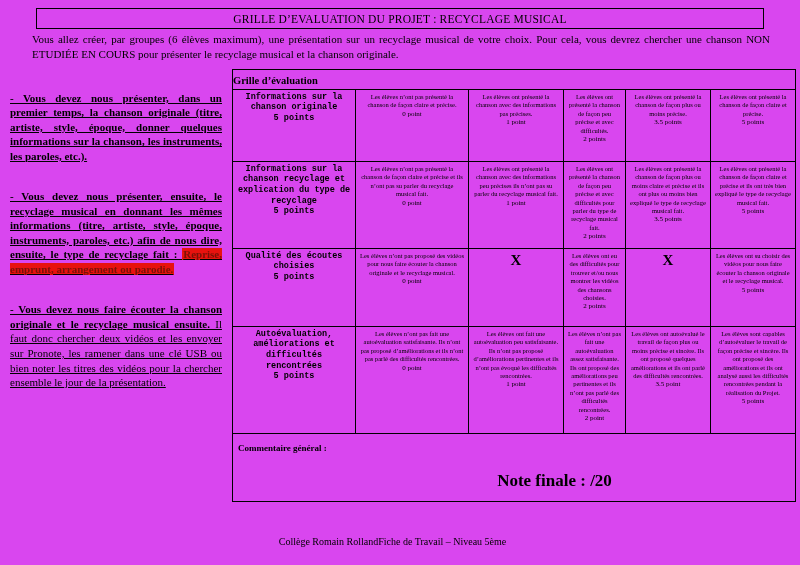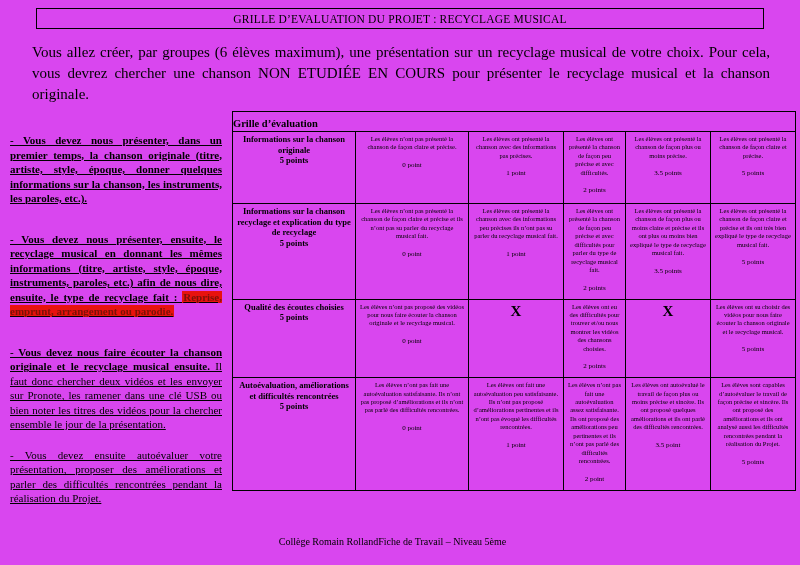--- a/index.html
+++ b/index.html
@@ -5,40 +5,40 @@
   * { margin:0; padding:0; box-sizing:border-box; }
   html,body { background:#ffffff; }
   .page {
     width:800px; height:565px; position:relative; background:#d946ef;
     font-family:"Liberation Serif", serif; color:#000; overflow:hidden;
   }
   .title-box {
     margin:8px 36px 0 36px; border:1px solid #000;
     text-align:center; padding:4px 0 3px 0; font-size:11.5px; letter-spacing:.2px;
   }
-  .intro { margin:13px 30px 0 32px; font-size:15px; line-height:1.4; text-align:justify; }
+  .intro { margin:3px 30px 0 32px; font-size:11px; line-height:1.4; text-align:justify; }
   .content { display:flex; margin:6px 0 0 8px; align-items:flex-start; }
   .left-col {
     width:224px; padding:22px 10px 0 2px; font-size:11px; line-height:1.32;
     text-align:justify;
   }
   .left-col p { margin-bottom:26px;text-decoration:underline; }
   .bold { font-weight:bold; }
   .highlight { font-weight:bold; padding:0 1px; }
   
   table.grid { border-collapse:collapse; width:563px; table-layout:fixed; }
   table.grid td, table.grid th { border:1px solid #000; vertical-align:top; overflow:hidden; }
   tr.cap td { height:20px; text-align:left; font-weight:bold; font-size:10.5px; padding-top:3px; vertical-align:middle; }
   tr.hdr th { height:17px; font-size:9px; font-weight:bold; text-align:center; vertical-align:middle; padding:1px; }
   td.el { text-align:center; padding:2px 3px 3px 3px; }
-  td.el .el-wrap { display:flex; flex-direction:column; justify-content:space-between; height:100%; }
+  td.el .el-wrap { display:flex; flex-direction:column; justify-content:space-between; height:100%;font-family:Liberation Mono, monospace; }
   td.el .el-name { font-weight:bold; font-size:8.5px; line-height:1.25; }
   td.el .el-pts { font-weight:bold; font-size:8.5px; }
   td.cell { padding:3px 4px 3px 4px; }
-  td.cell .cell-wrap { display:flex; flex-direction:column; justify-content:space-between; align-items:center; height:100%;gap:9px; }
+  td.cell .cell-wrap { display:flex; flex-direction:column; justify-content:space-between; align-items:center; height:100%; }
   td.cell .desc { font-size:6.5px; line-height:1.3; text-align:center; }
   td.cell .score { font-size:7px; text-align:center; padding-bottom:4px; }
   td.cell.x .cell-wrap { justify-content:center; }
   td.cell .xmark { font-size:15px; font-weight:bold; text-align:center; }
   tr.r1 { height:72px; } tr.r2 { height:87px; } tr.r3 { height:78px; } tr.r4 { height:107px; }
   tr.rc td { height:68px; position:relative; padding:3px 5px; }
   .comment-label { font-weight:bold; font-size:9px; }
   .note-finale { position:absolute; left:47%; bottom:10px; font-weight:bold; font-size:17px; }
   .footer {
     position:absolute; left:0; right:0; bottom:18px;
@@ -56,21 +56,20 @@
   </div>
 
   <div class="intro">Vous allez créer, par groupes (6 élèves maximum), une présentation sur un recyclage musical de votre choix. Pour cela, vous devrez chercher une chanson NON ETUDIÉE EN COURS pour présenter le recyclage musical et la chanson originale.</div>
 
   <div class="content">
 
     <div class="left-col">
       <p class="bold">- Vous devez nous présenter, dans un premier temps, la chanson originale (titre, artiste, style, époque, donner quelques informations sur la chanson, les instruments, les paroles, etc.).</p>
       <p class="bold"><span>- Vous devez nous présenter, ensuite, le recyclage musical en donnant les mêmes informations (titre, artiste, style, époque, instruments, paroles, etc.) afin de nous dire, ensuite, le type de recyclage fait : </span><span class="highlight" style="background: rgb(232, 18, 14); color: rgb(123, 17, 7);">Reprise, emprunt, arrangement ou parodie.</span></p>
       <p style="margin-bottom:16px;"><span class="bold">- Vous devez nous faire écouter la chanson originale et le recyclage musical ensuite.</span><span> Il faut donc chercher deux vidéos et les envoyer sur Pronote, les ramener dans une clé USB ou bien noter les titres des vidéos pour la chercher ensemble le jour de la présentation.</span></p>
-      <p>- Vous devez ensuite autoévaluer votre présentation, proposer des améliorations et parler des difficultés rencontrées pendant la réalisation du Projet.</p>
     </div>
 
     <table class="grid">
       <colgroup>
         <col style="width:123px">
           <col style="width:113px">
           <col style="width:95px">
         <col style="width:62px">
           <col style="width:85px">
           <col style="width:85px">
@@ -227,20 +226,26 @@
               </div>
             </td>
         <td class="cell">
               <div class="cell-wrap">
                 <div class="desc">Les élèves sont capables d’autoévaluer le travail de façon précise et sincère. Ils ont proposé des améliorations et ils ont analysé aussi les difficultés rencontrées pendant la réalisation du Projet.</div>
                 <div class="score">5 points</div>
               </div>
             </td>
       </tr>
 
+      <tr class="rc">
+        <td colspan="6">
+          <span class="comment-label">Commentaire général :</span>
+          <div class="note-finale">Note finale : /20</div>
+        </td>
+      </tr>
     </tbody>
       </table>
   </div>
 
   <div class="footer">
     <span>Collège Romain Rolland</span>
     <span>Fiche de Travail  – Niveau 5ème</span>
   </div>
 
 </div>

